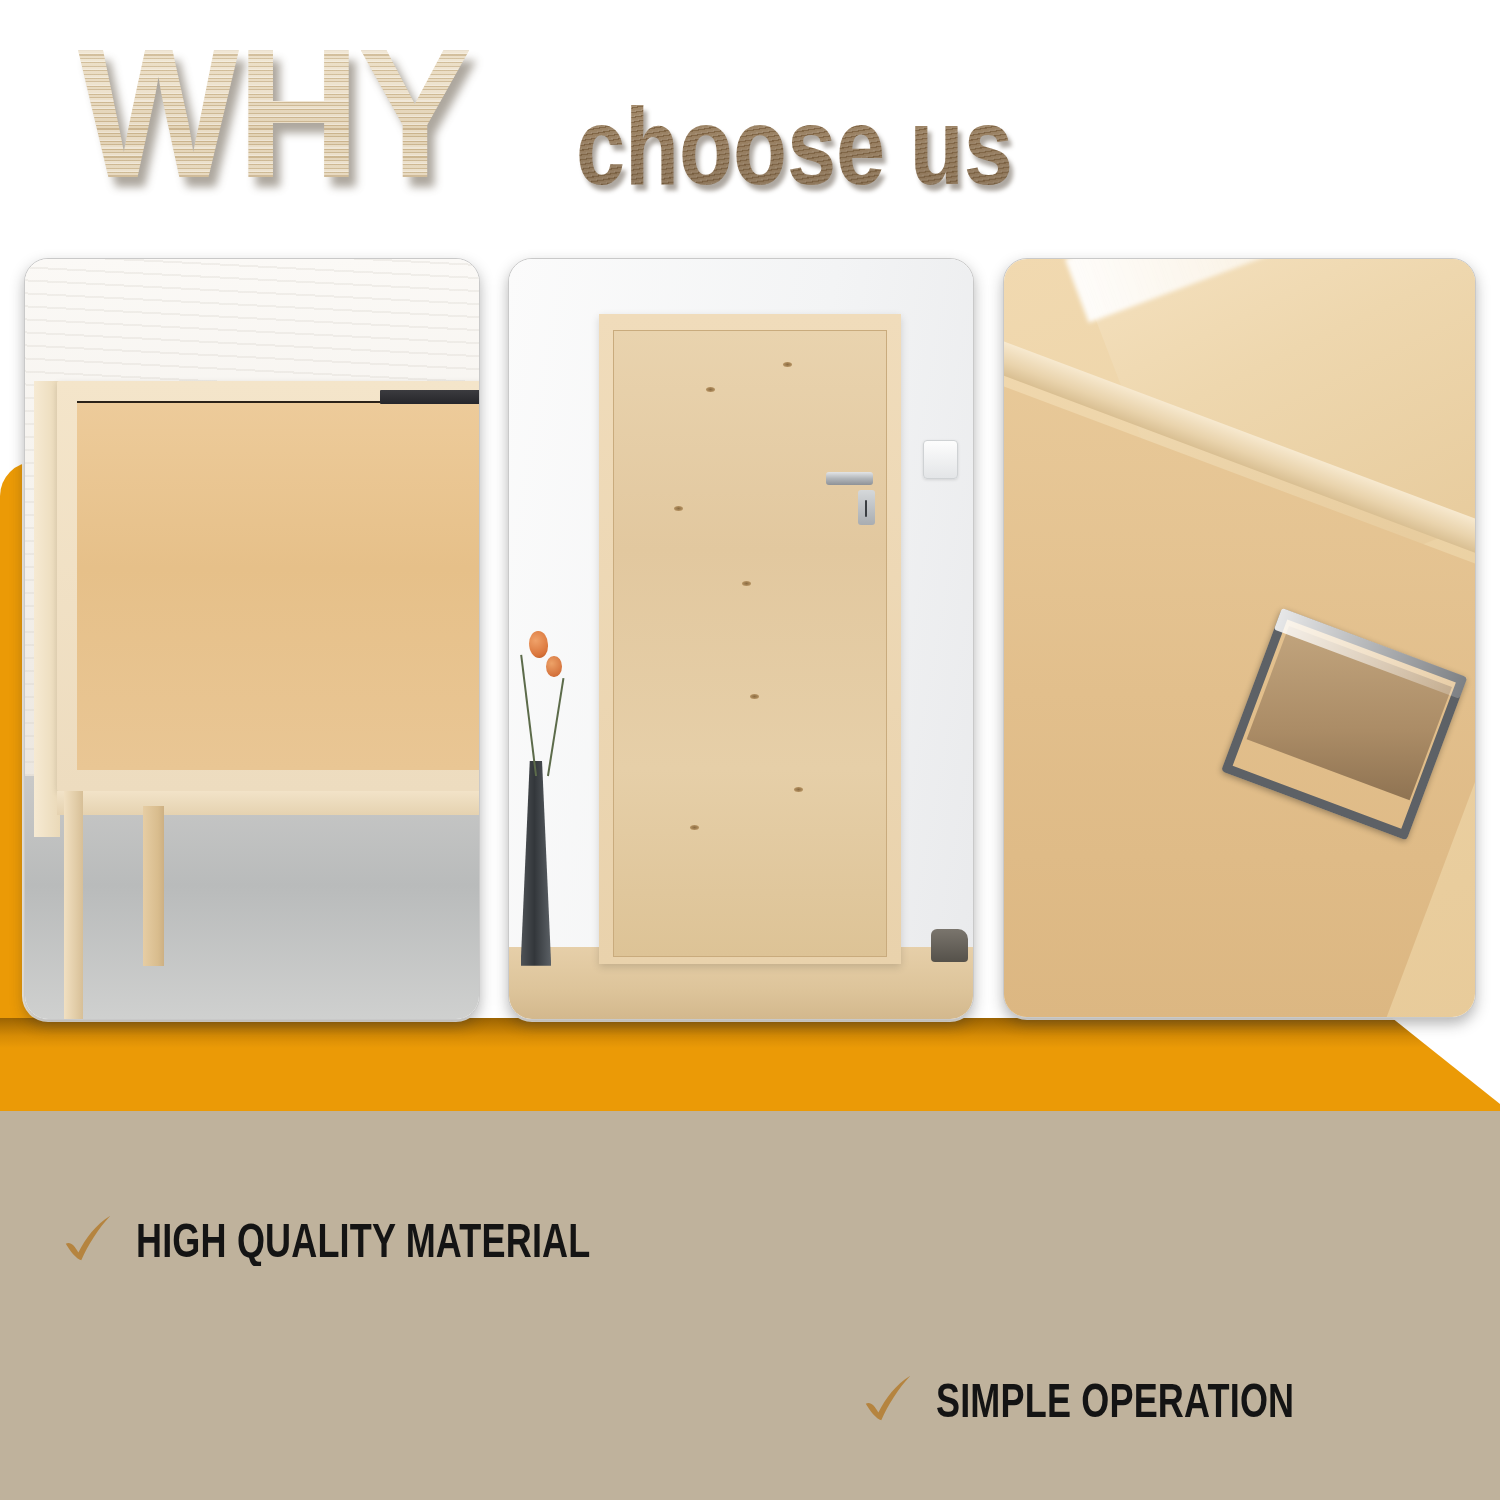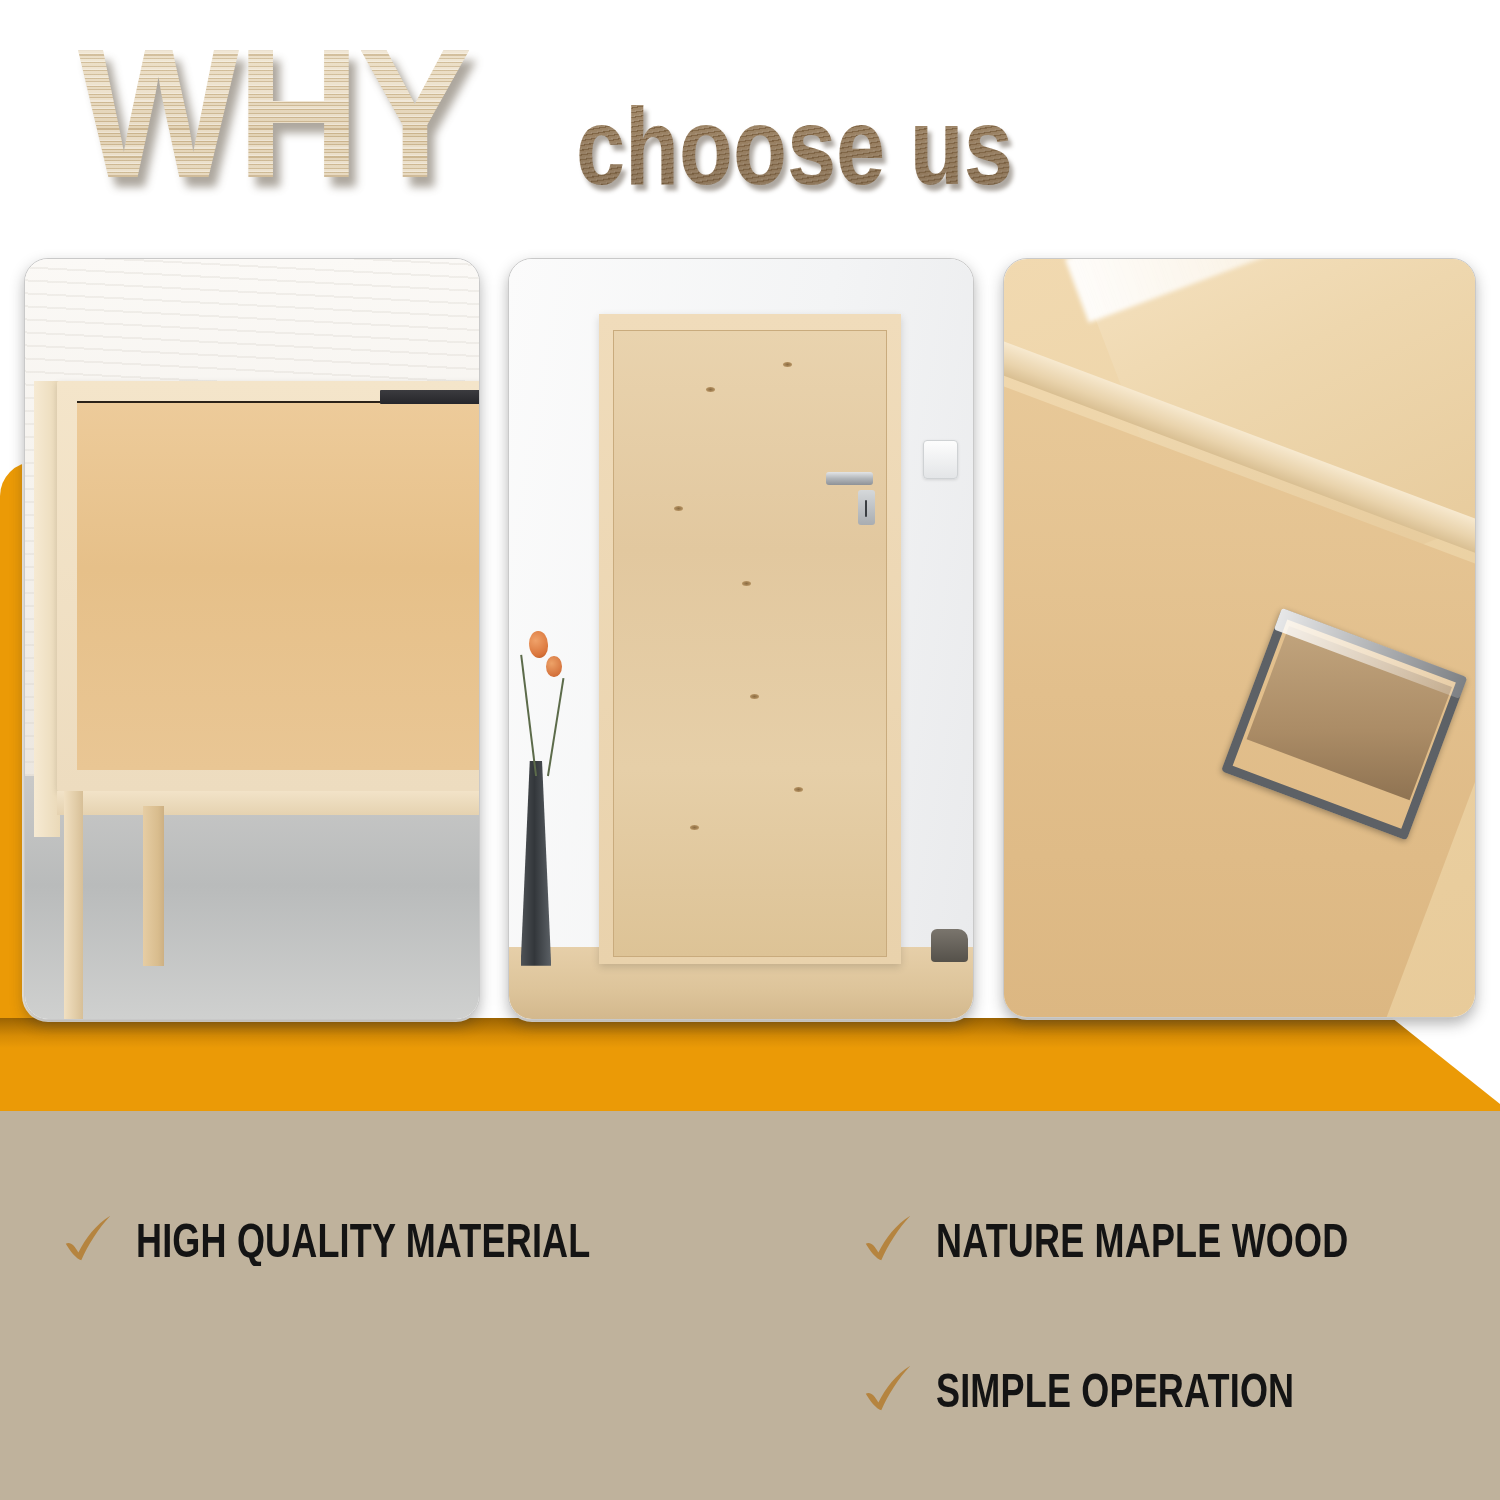--- a/index.html
+++ b/index.html
@@ -235,21 +235,21 @@
   }
   .feat {
     position:absolute;
     display:flex;
     align-items:center;
     gap:18px;
   }
   .feat-0 { left:60px;  top:100px; }
   .feat-1 { left:860px; top:100px; }
   .feat-2 { left:60px;  top:250px; }
-  .feat-3 { left:860px; top:250px; }
+  .feat-3 { left:860px; top:260px; }
 
   .check-icon { width:58px; height:58px; flex:0 0 58px; display:block; }
 
   .feat-label {
     font-family:"Liberation Sans", sans-serif;
     font-weight:bold;
     font-size:40px;
     line-height:44px;
     letter-spacing:0.2px;
     color:#141414;
@@ -336,26 +336,20 @@
   <div class="features">
     <div class="feat-grid">
 
       <div class="feat feat-0">
         <svg class="check-icon" viewBox="0 0 60 60">
           <path d="M6 34 C10 31, 15 35, 19 43 C26 29, 37 14, 52 5 C40 18, 29 35, 22 51 C17 50, 10 41, 6 34 Z" fill="#b5843f"></path>
         </svg>
         <span class="feat-label">HIGH QUALITY MATERIAL</span>
       </div>
 
-      <div class="feat feat-1">
-        <svg class="check-icon" viewBox="0 0 60 60">
-          <path d="M6 34 C10 31, 15 35, 19 43 C26 29, 37 14, 52 5 C40 18, 29 35, 22 51 C17 50, 10 41, 6 34 Z" fill="#b5843f"></path>
-        </svg>
-        <span class="feat-label">NATURE MAPLE WOOD</span>
-      </div>
 
 
       <div class="feat feat-3">
         <svg class="check-icon" viewBox="0 0 60 60">
           <path d="M6 34 C10 31, 15 35, 19 43 C26 29, 37 14, 52 5 C40 18, 29 35, 22 51 C17 50, 10 41, 6 34 Z" fill="#b5843f"></path>
         </svg>
         <span class="feat-label">SIMPLE OPERATION</span>
       </div>
 
     </div>

